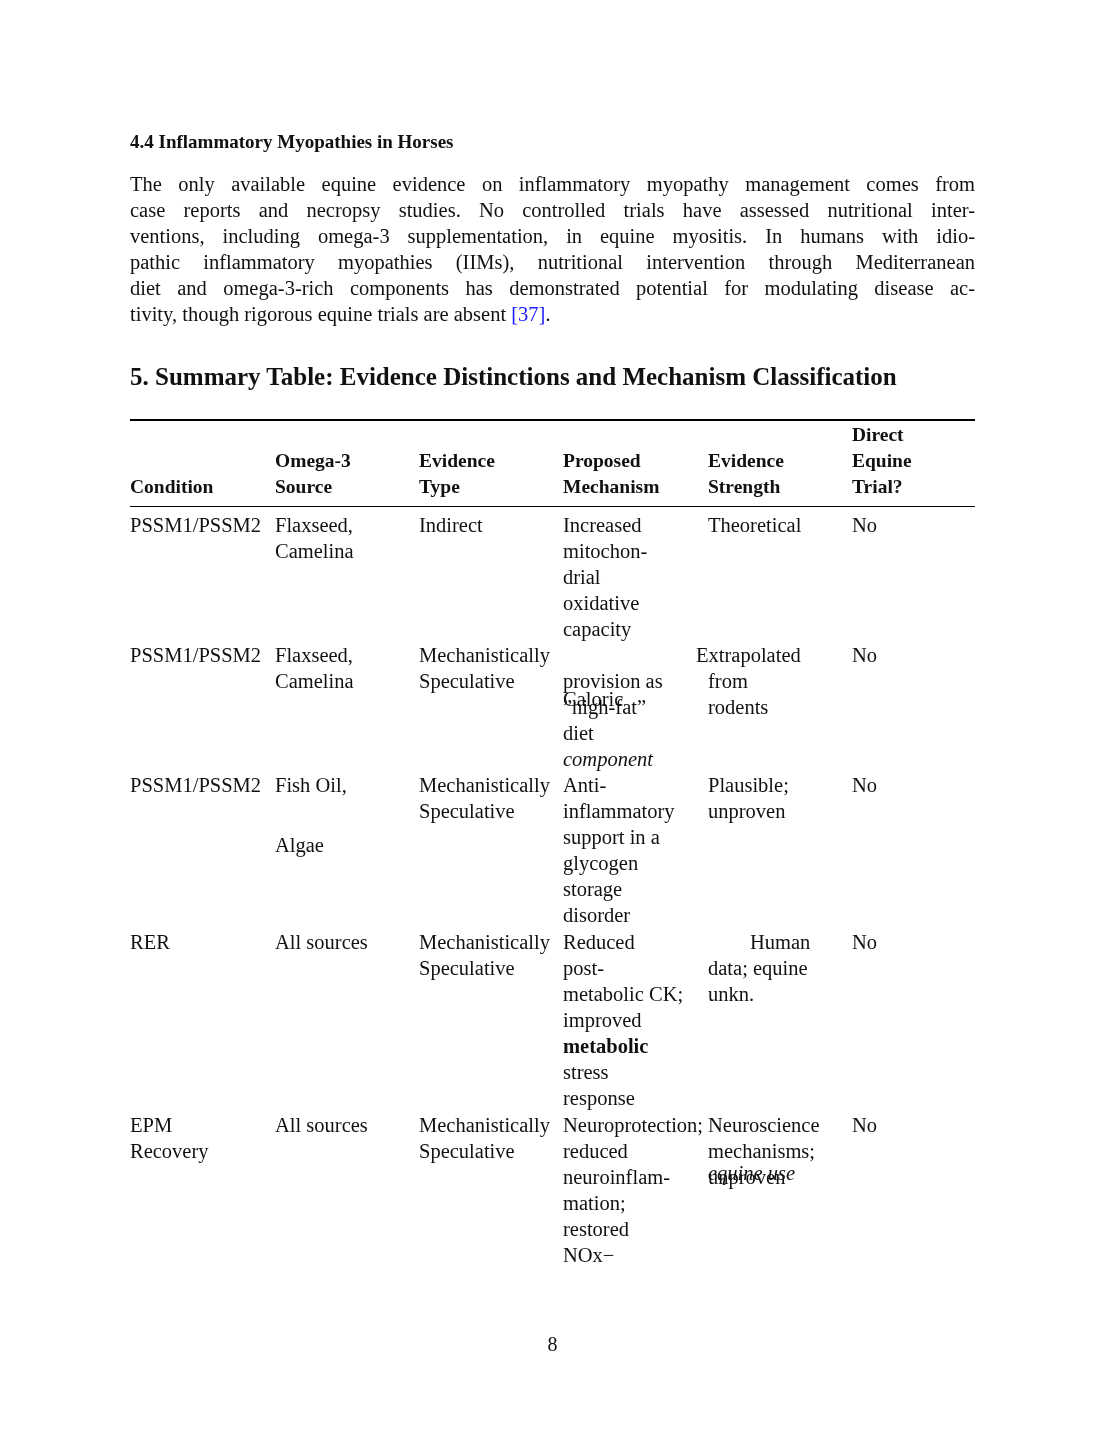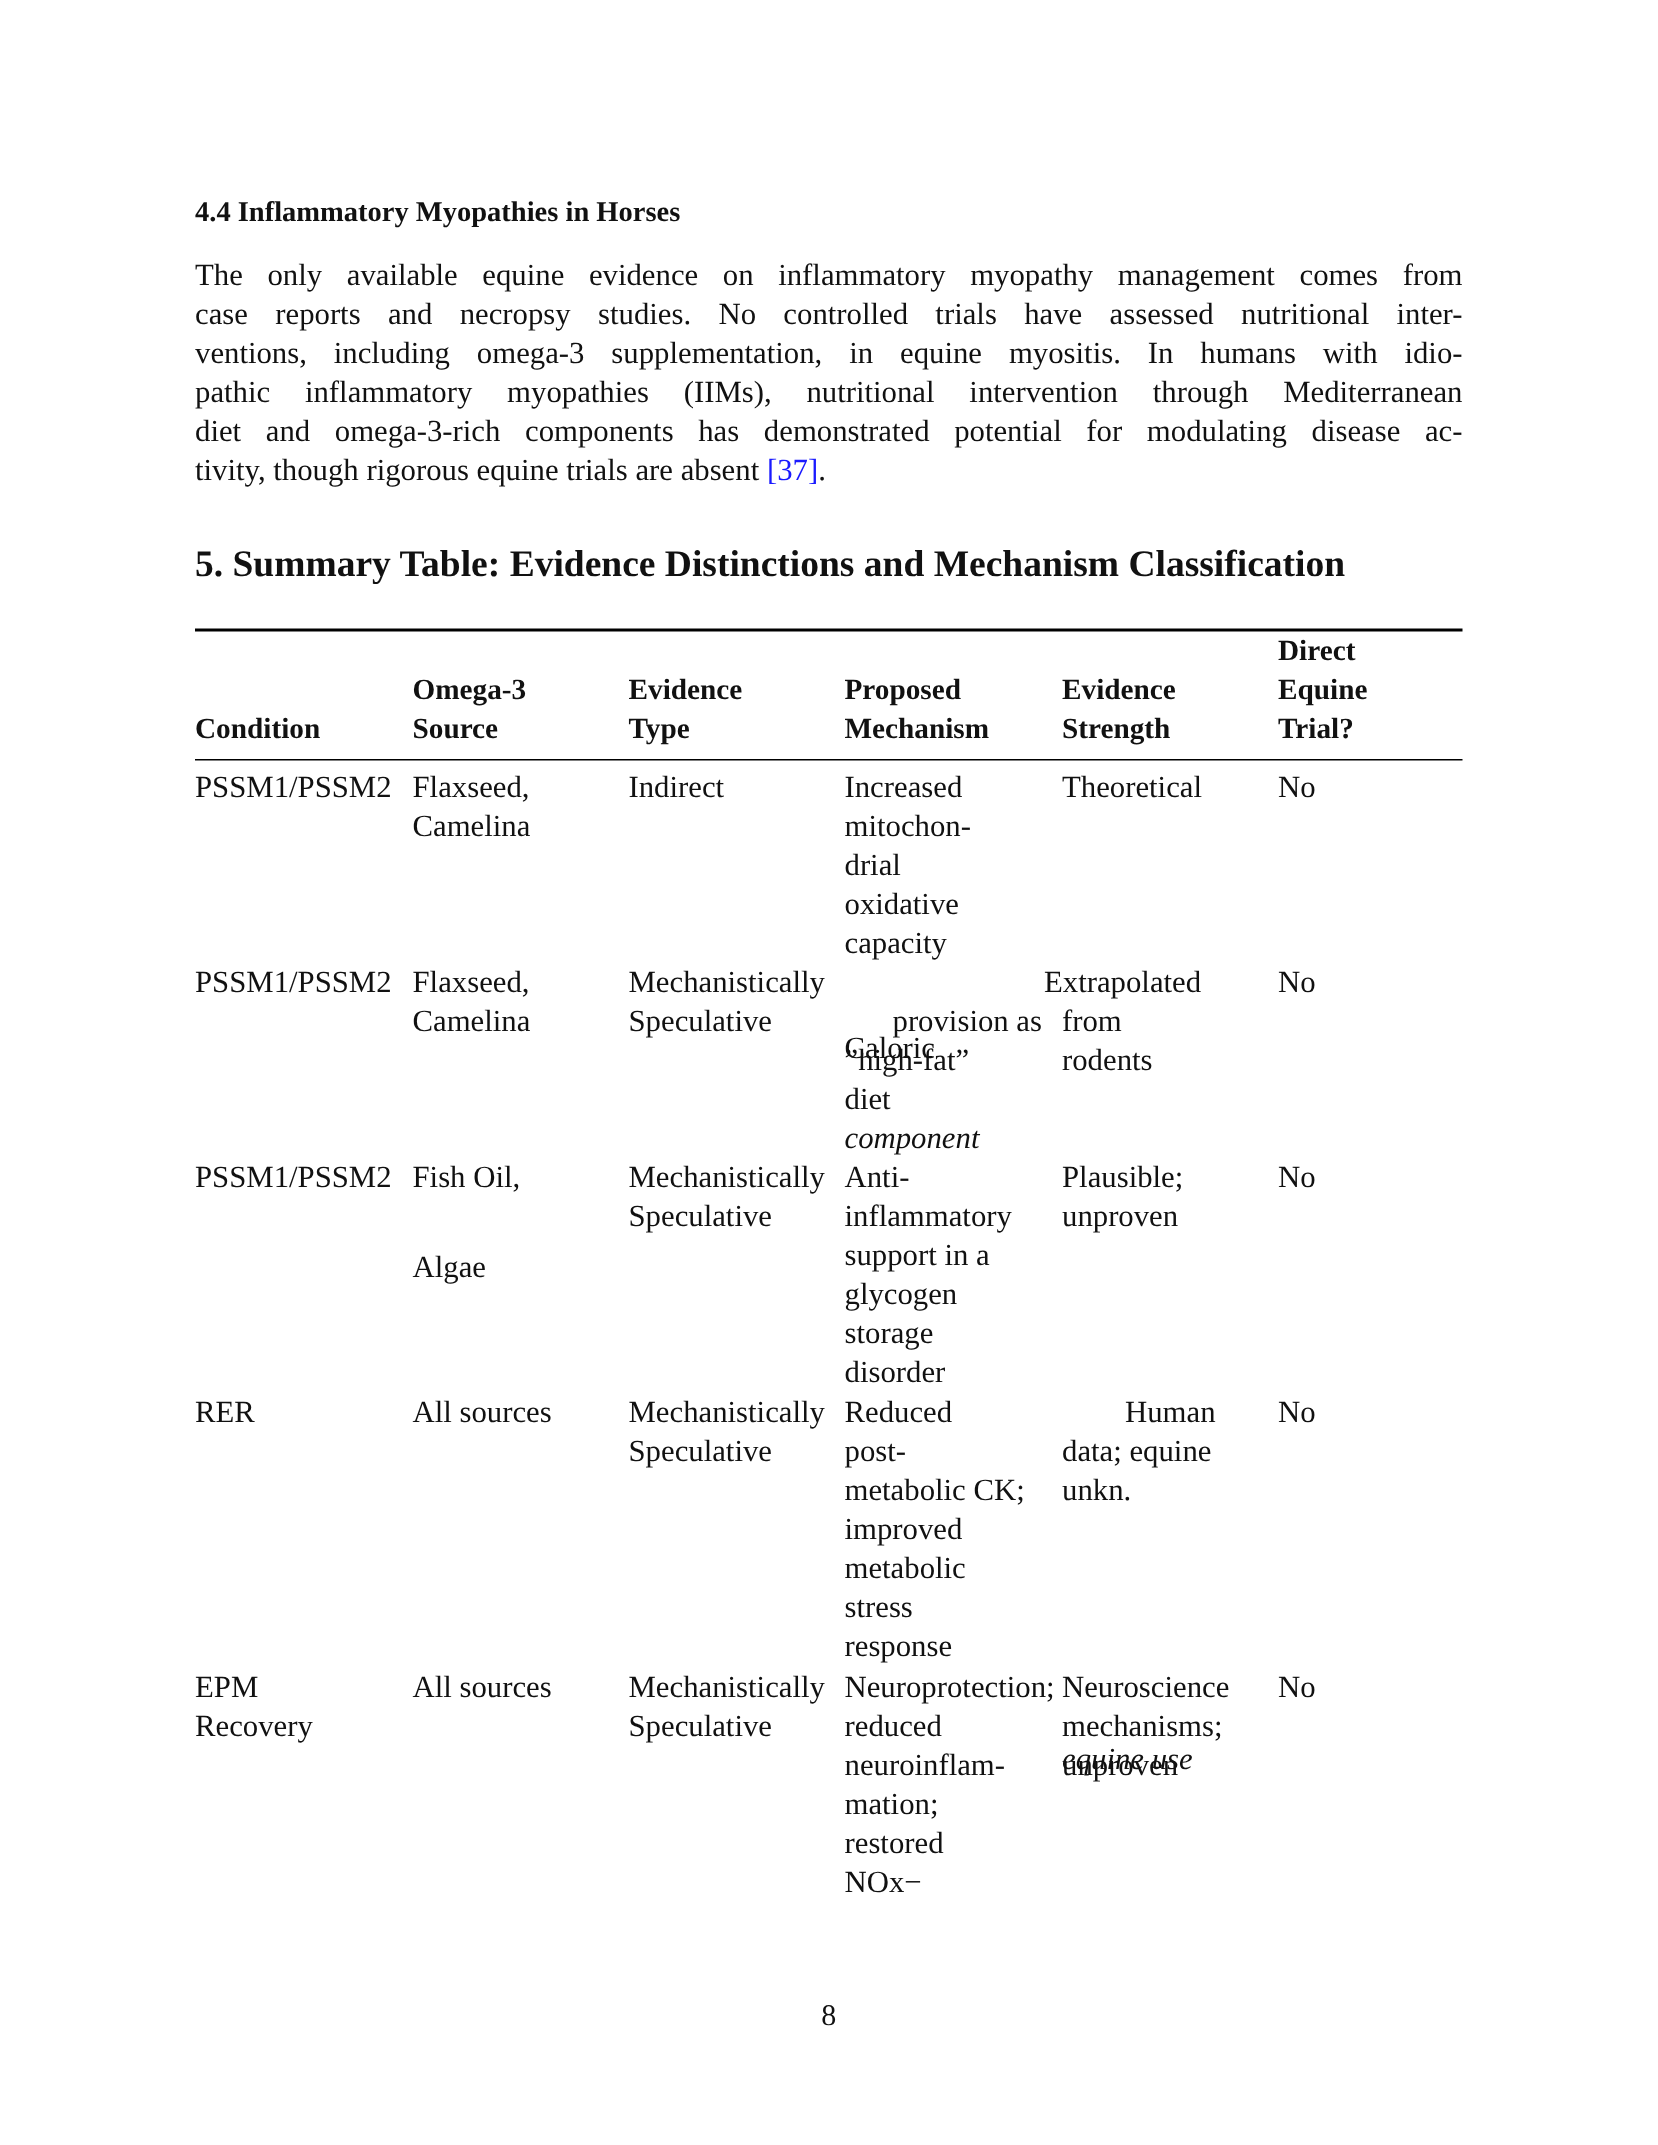--- a/index.html
+++ b/index.html
@@ -73,21 +73,21 @@
           <div class="cell td" style="left: 708px; top: 512px;">Theoretical</div>
           <div class="cell td" style="left: 852px; top: 512px;">No</div>
         </div>
         <div>
           <div class="cell td" style="left: 130px; top: 642px;">PSSM1/PSSM2</div>
           <div class="cell td" style="left: 275px; top: 642px;">Flaxseed,</div>
           <div class="cell td" style="left: 275px; top: 668px;">Camelina</div>
           <div class="cell td" style="left: 419px; top: 642px;">Mechanistically</div>
           <div class="cell td" style="left: 419px; top: 668px;">Speculative</div>
           <div class="cell td" style="left: 563px; top: 642px; margin-top: 44px;">Caloric</div>
-          <div class="cell td" style="left: 563px; top: 668px; margin-left: 32px;">provision as</div>
+          <div class="cell td" style="left: 563px; top: 668px;">provision as</div>
           <div class="cell td" style="left: 563px; top: 694px;">”high-fat”</div>
           <div class="cell td" style="left: 563px; top: 720px;">diet</div>
           <div class="cell td" style="left: 563px; top: 746px; font-style: italic;">component</div>
           <div class="cell td" style="left: 696px; top: 642px;">Extrapolated</div>
           <div class="cell td" style="left: 708px; top: 668px;">from</div>
           <div class="cell td" style="left: 708px; top: 694px;">rodents</div>
           <div class="cell td" style="left: 852px; top: 642px;">No</div>
         </div>
         <div>
           <div class="cell td" style="left: 130px; top: 772px;">PSSM1/PSSM2</div>
@@ -107,21 +107,21 @@
         </div>
         <div>
           <div class="cell td" style="left: 130px; top: 929px;">RER</div>
           <div class="cell td" style="left: 275px; top: 929px;">All sources</div>
           <div class="cell td" style="left: 419px; top: 929px;">Mechanistically</div>
           <div class="cell td" style="left: 419px; top: 955px;">Speculative</div>
           <div class="cell td" style="left: 563px; top: 929px;">Reduced</div>
           <div class="cell td" style="left: 563px; top: 955px;">post-</div>
           <div class="cell td" style="left: 563px; top: 981px;">metabolic CK;</div>
           <div class="cell td" style="left: 563px; top: 1007px;">improved</div>
-          <div class="cell td" style="left: 563px; top: 1033px;">metabolic</div>
+          <div class="cell td" style="left: 563px; top: 1033px; font-weight: bold;">metabolic</div>
           <div class="cell td" style="left: 563px; top: 1059px;">stress</div>
           <div class="cell td" style="left: 563px; top: 1085px;">response</div>
           <div class="cell td" style="left: 708px; top: 929px; margin-left: 42px;">Human</div>
           <div class="cell td" style="left: 708px; top: 955px;">data; equine</div>
           <div class="cell td" style="left: 708px; top: 981px;">unkn.</div>
           <div class="cell td" style="left: 852px; top: 929px;">No</div>
         </div>
         <div>
           <div class="cell td" style="left: 130px; top: 1112px;">EPM</div>
           <div class="cell td" style="left: 130px; top: 1138px;">Recovery</div>

